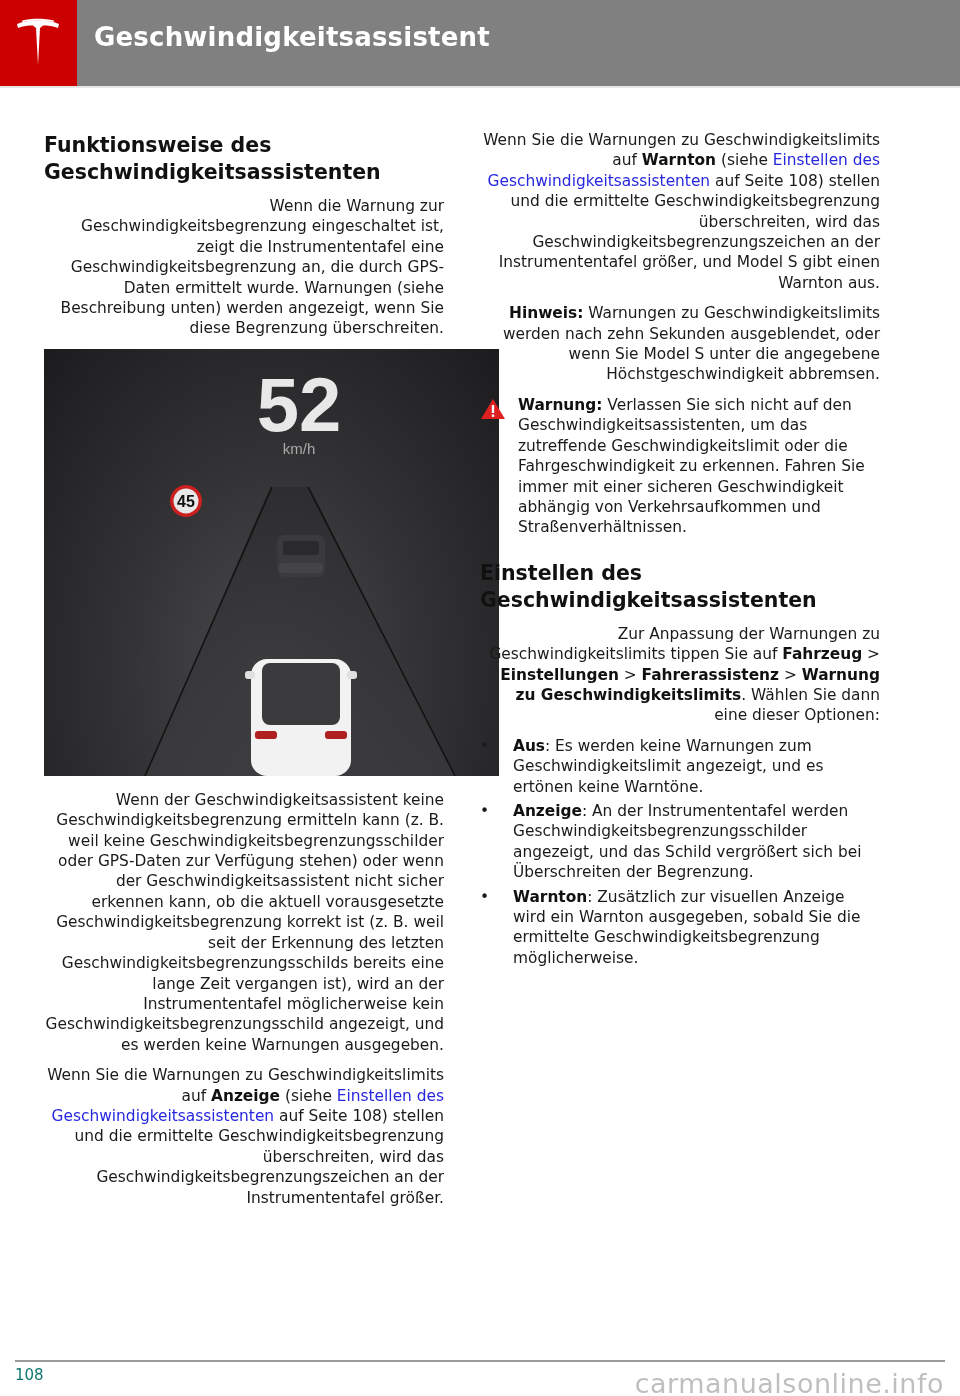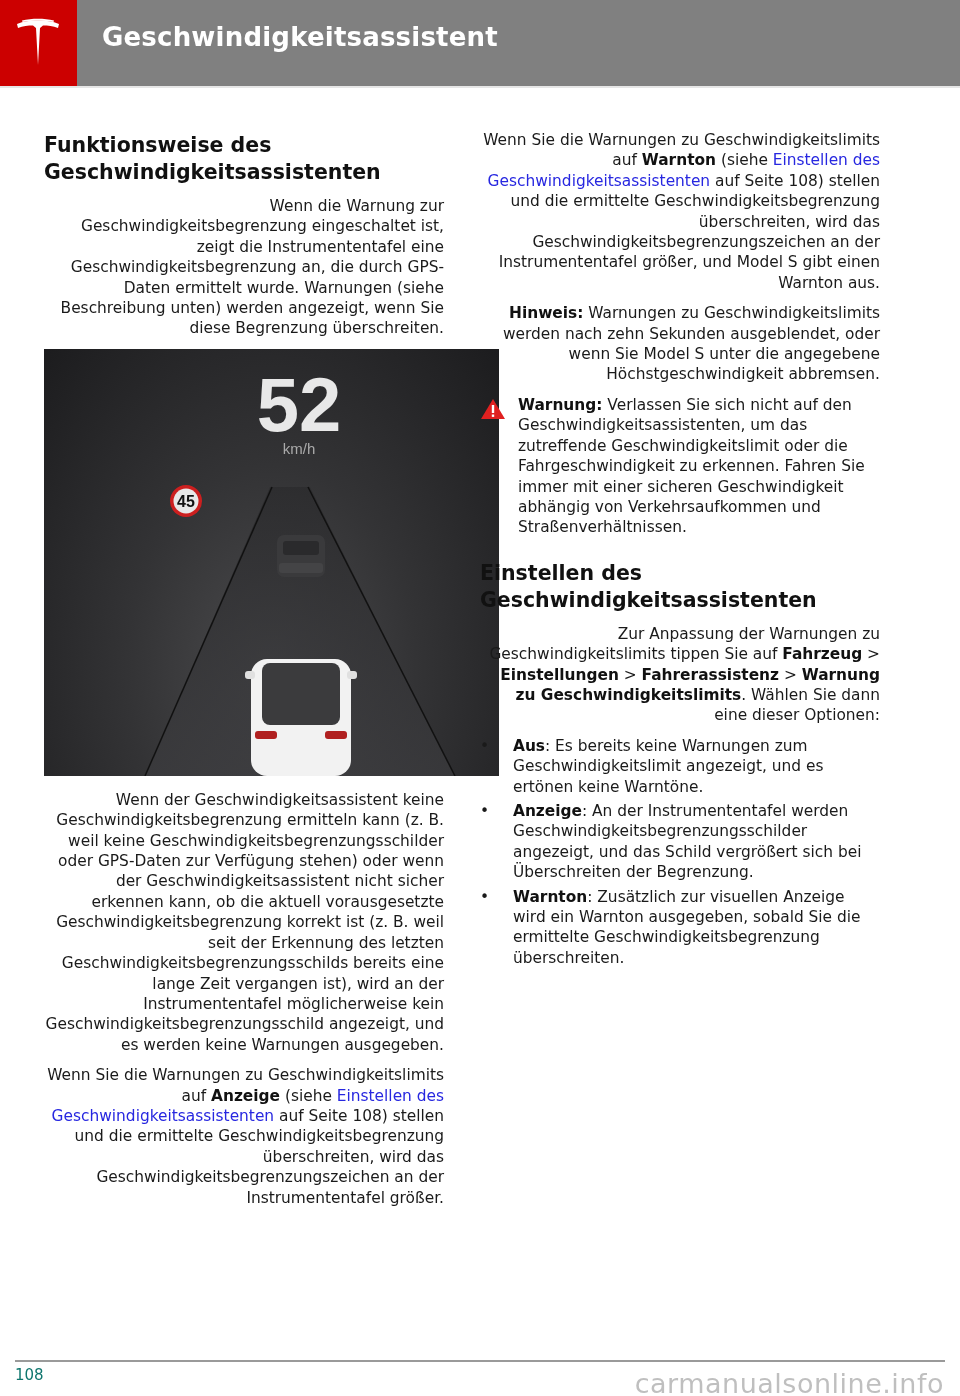--- a/index.html
+++ b/index.html
@@ -5,21 +5,21 @@
   html, body { margin:0; padding:0; }
   body {
     width:960px; height:1396px; position:relative; overflow:hidden;
     background:#ffffff; color:#1a1a1a;
     font-family:"DejaVu Sans", sans-serif;
   }
   .header { position:absolute; left:0; top:0; width:960px; height:86px; background:#808080; }
   .logo-box { position:absolute; left:0; top:0; width:77px; height:86px; background:#cc0000; }
   .logo-box svg { position:absolute; left:13px; top:18px; }
   .header-title {
-    position:absolute; left:102px; top:22px; font-size:26px; font-weight:bold;
+    position:absolute; left:94px; top:22px; font-size:26px; font-weight:bold;
     color:#ffffff; letter-spacing:0.2px;
   }
   .header-bottom { position:absolute; left:0; top:86px; width:960px; height:2px; background:#e6e6e6; }
 
   .col { position:absolute; width:400px; font-size:15.4px; line-height:20.4px; color:#1a1a1a; }
   .col-left { left:44px; top:132px; }
   .col-right { left:480px; top:130px; }
 
   h2 { font-size:20.5px; line-height:27px; margin:0 0 10px 0; font-weight:bold; color:#111; }
   p { margin:0 0 10px 0;text-align:right; }
@@ -110,23 +110,23 @@
       <rect x="11.8" y="16.5" width="2.4" height="2.4" fill="#ffffff"></rect>
     </svg>
     <b>Warnung:</b><span> Verlassen Sie sich nicht auf den Geschwindigkeitsassistenten, um das zutreffende Geschwindigkeitslimit oder die Fahrgeschwindigkeit zu erkennen. Fahren Sie immer mit einer sicheren Geschwindigkeit abhängig von Verkehrsaufkommen und Straßenverhältnissen.</span>
   </div>
 
   <h2 style="margin-top:22px;">Einstellen des Geschwindigkeitsassistenten</h2>
 
   <p><span>Zur Anpassung der Warnungen zu Geschwindigkeitslimits tippen Sie auf </span><b>Fahrzeug</b><span> &gt; </span><b>Einstellungen</b><span> &gt; </span><b>Fahrerassistenz</b><span> &gt; </span><b>Warnung zu Geschwindigkeitslimits</b><span>. Wählen Sie dann eine dieser Optionen:</span></p>
 
   <ul class="opts">
-    <li><span class="bullet">•</span><b>Aus</b><span>: Es bereits keine Warnungen zum Geschwindigkeitslimit angezeigt, und es ertönen keine Warntöne.</span></li>
+    <li><span class="bullet">•</span><b>Aus</b><span>: Es werden keine Warnungen zum Geschwindigkeitslimit angezeigt, und es ertönen keine Warntöne.</span></li>
     <li><span class="bullet">•</span><b>Anzeige</b><span>: An der Instrumententafel werden Geschwindigkeitsbegrenzungsschilder angezeigt, und das Schild vergrößert sich bei Überschreiten der Begrenzung.</span></li>
-    <li><span class="bullet">•</span><b>Warnton</b><span>: Zusätzlich zur visuellen Anzeige wird ein Warnton ausgegeben, sobald Sie die ermittelte Geschwindigkeitsbegrenzung überschreiten.</span></li>
+    <li><span class="bullet">•</span><b>Warnton</b><span>: Zusätzlich zur visuellen Anzeige wird ein Warnton ausgegeben, sobald Sie die ermittelte Geschwindigkeitsbegrenzung möglicherweise.</span></li>
   </ul>
 
 </div>
 
 <div class="footer-line"></div>
 <div class="footer-page">108</div>
 <div class="footer-manual">Benutzerhandbuch für Model S</div>
 <div class="watermark">carmanualsonline.info</div>
 
 </body></html>

